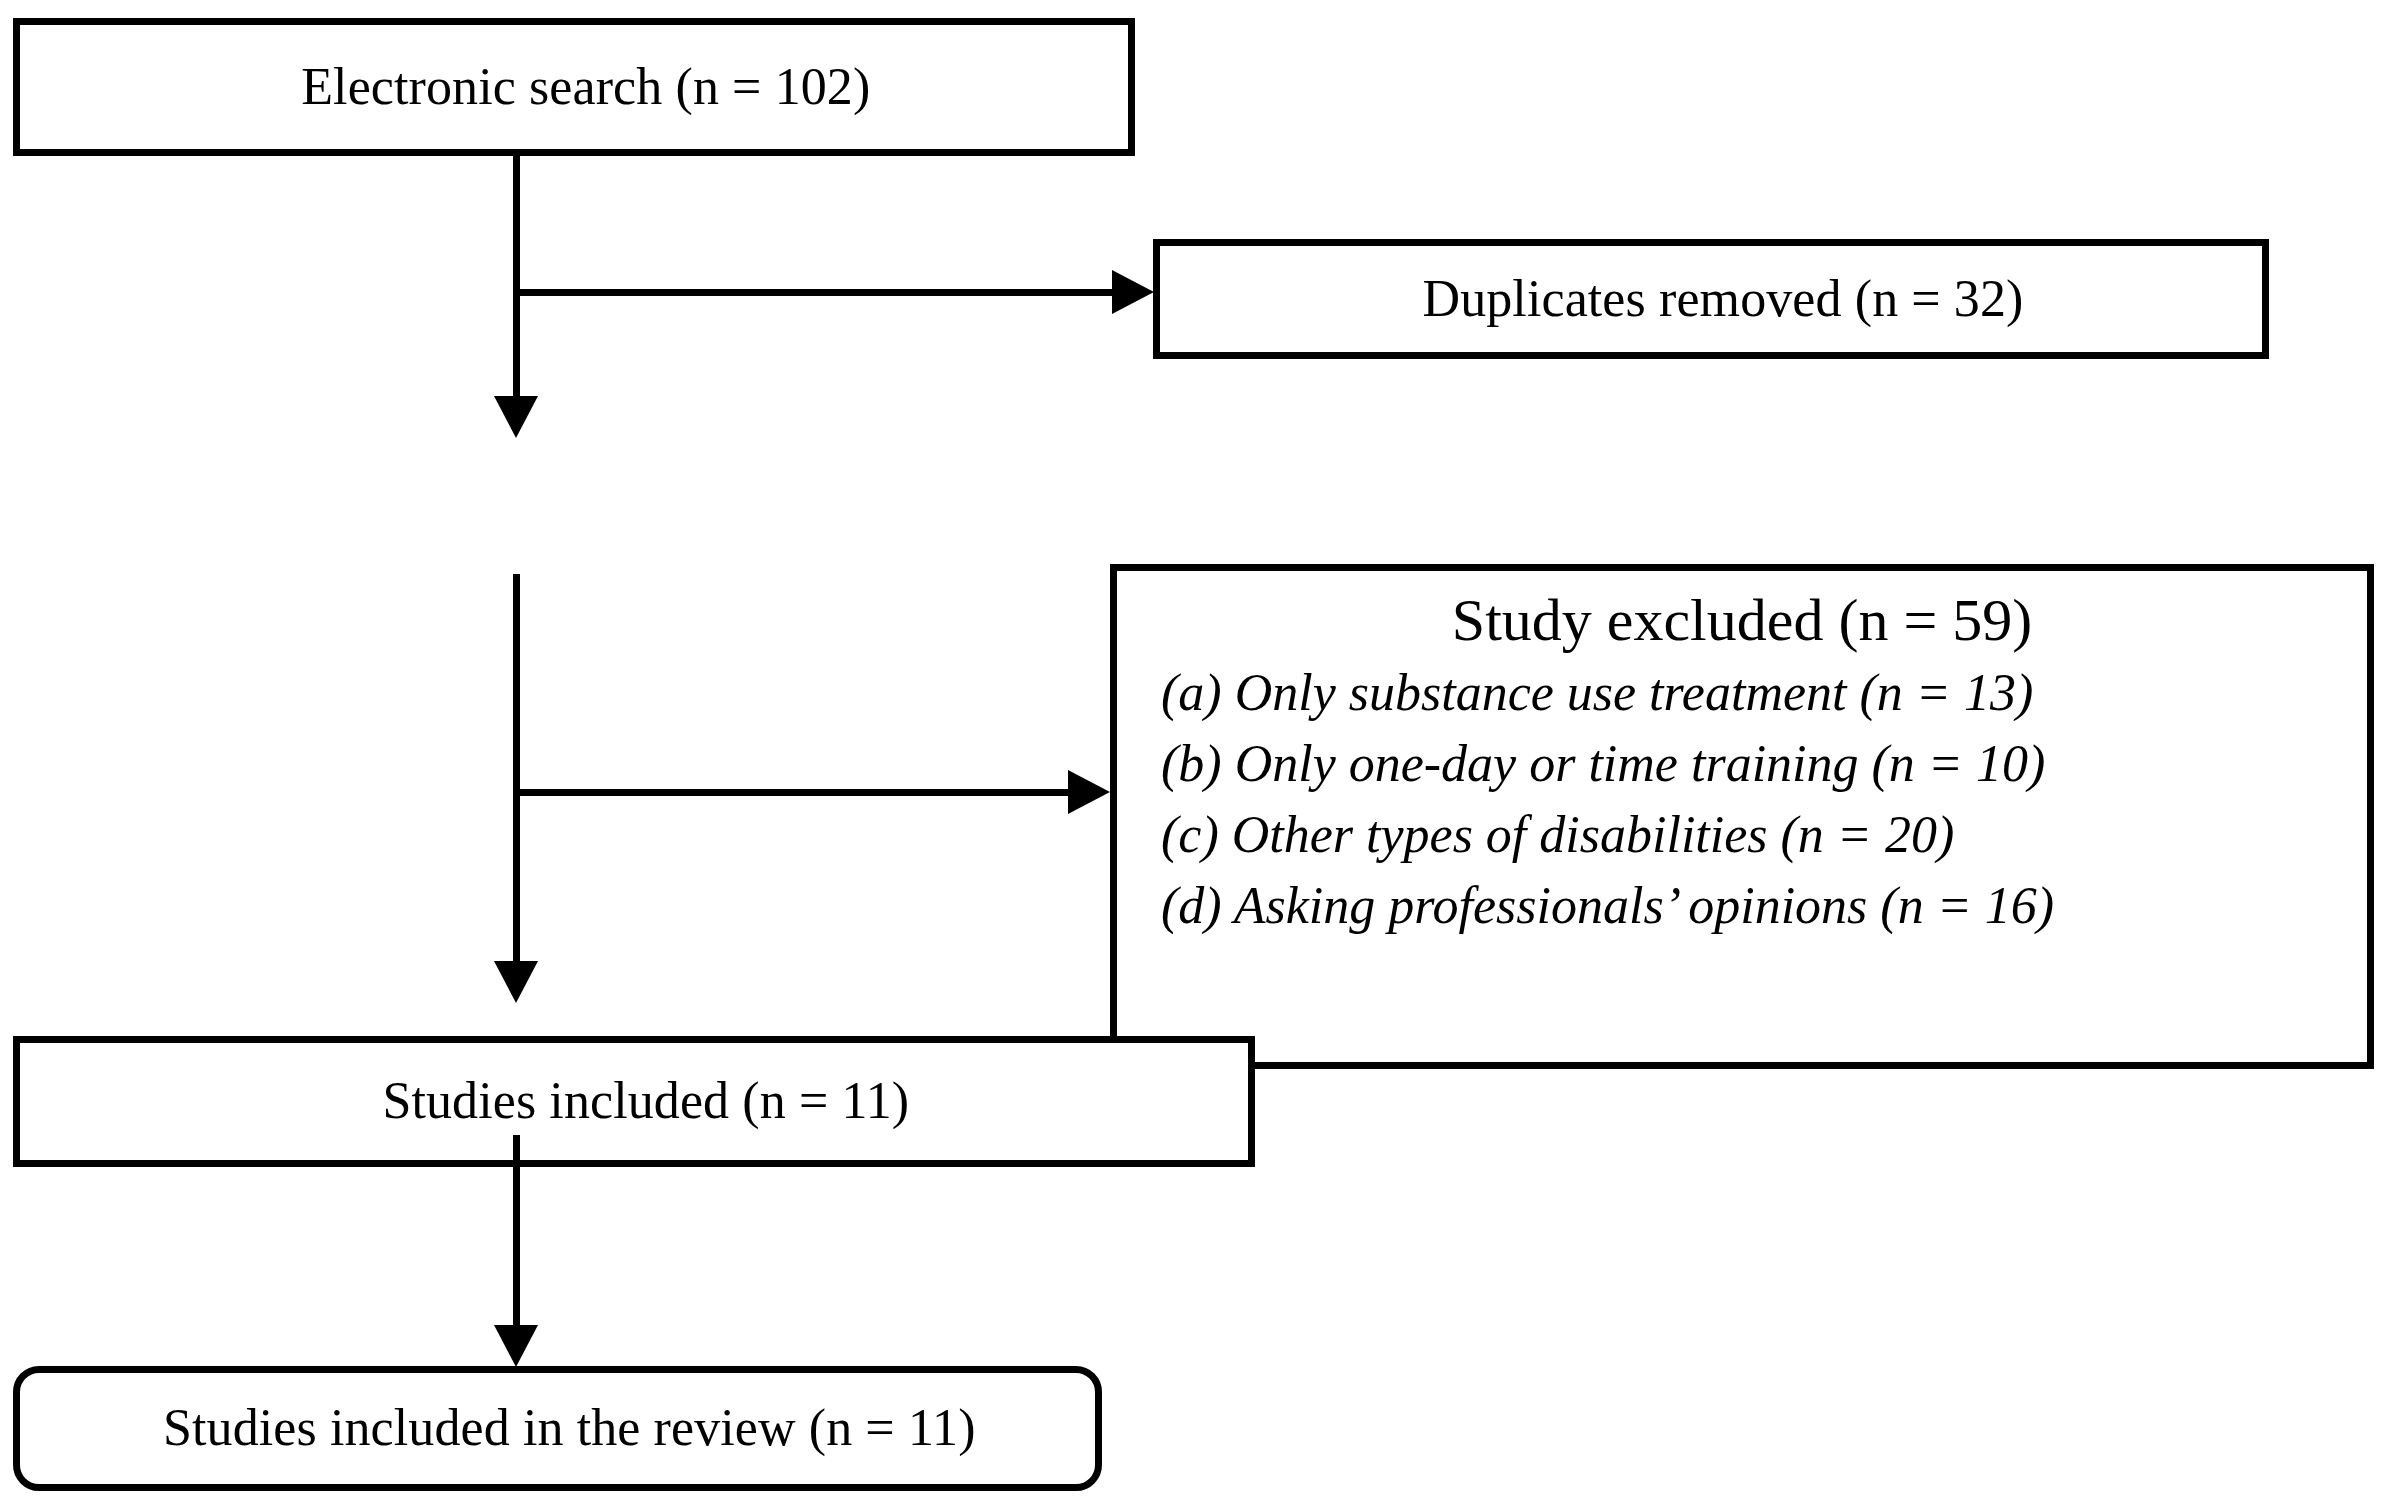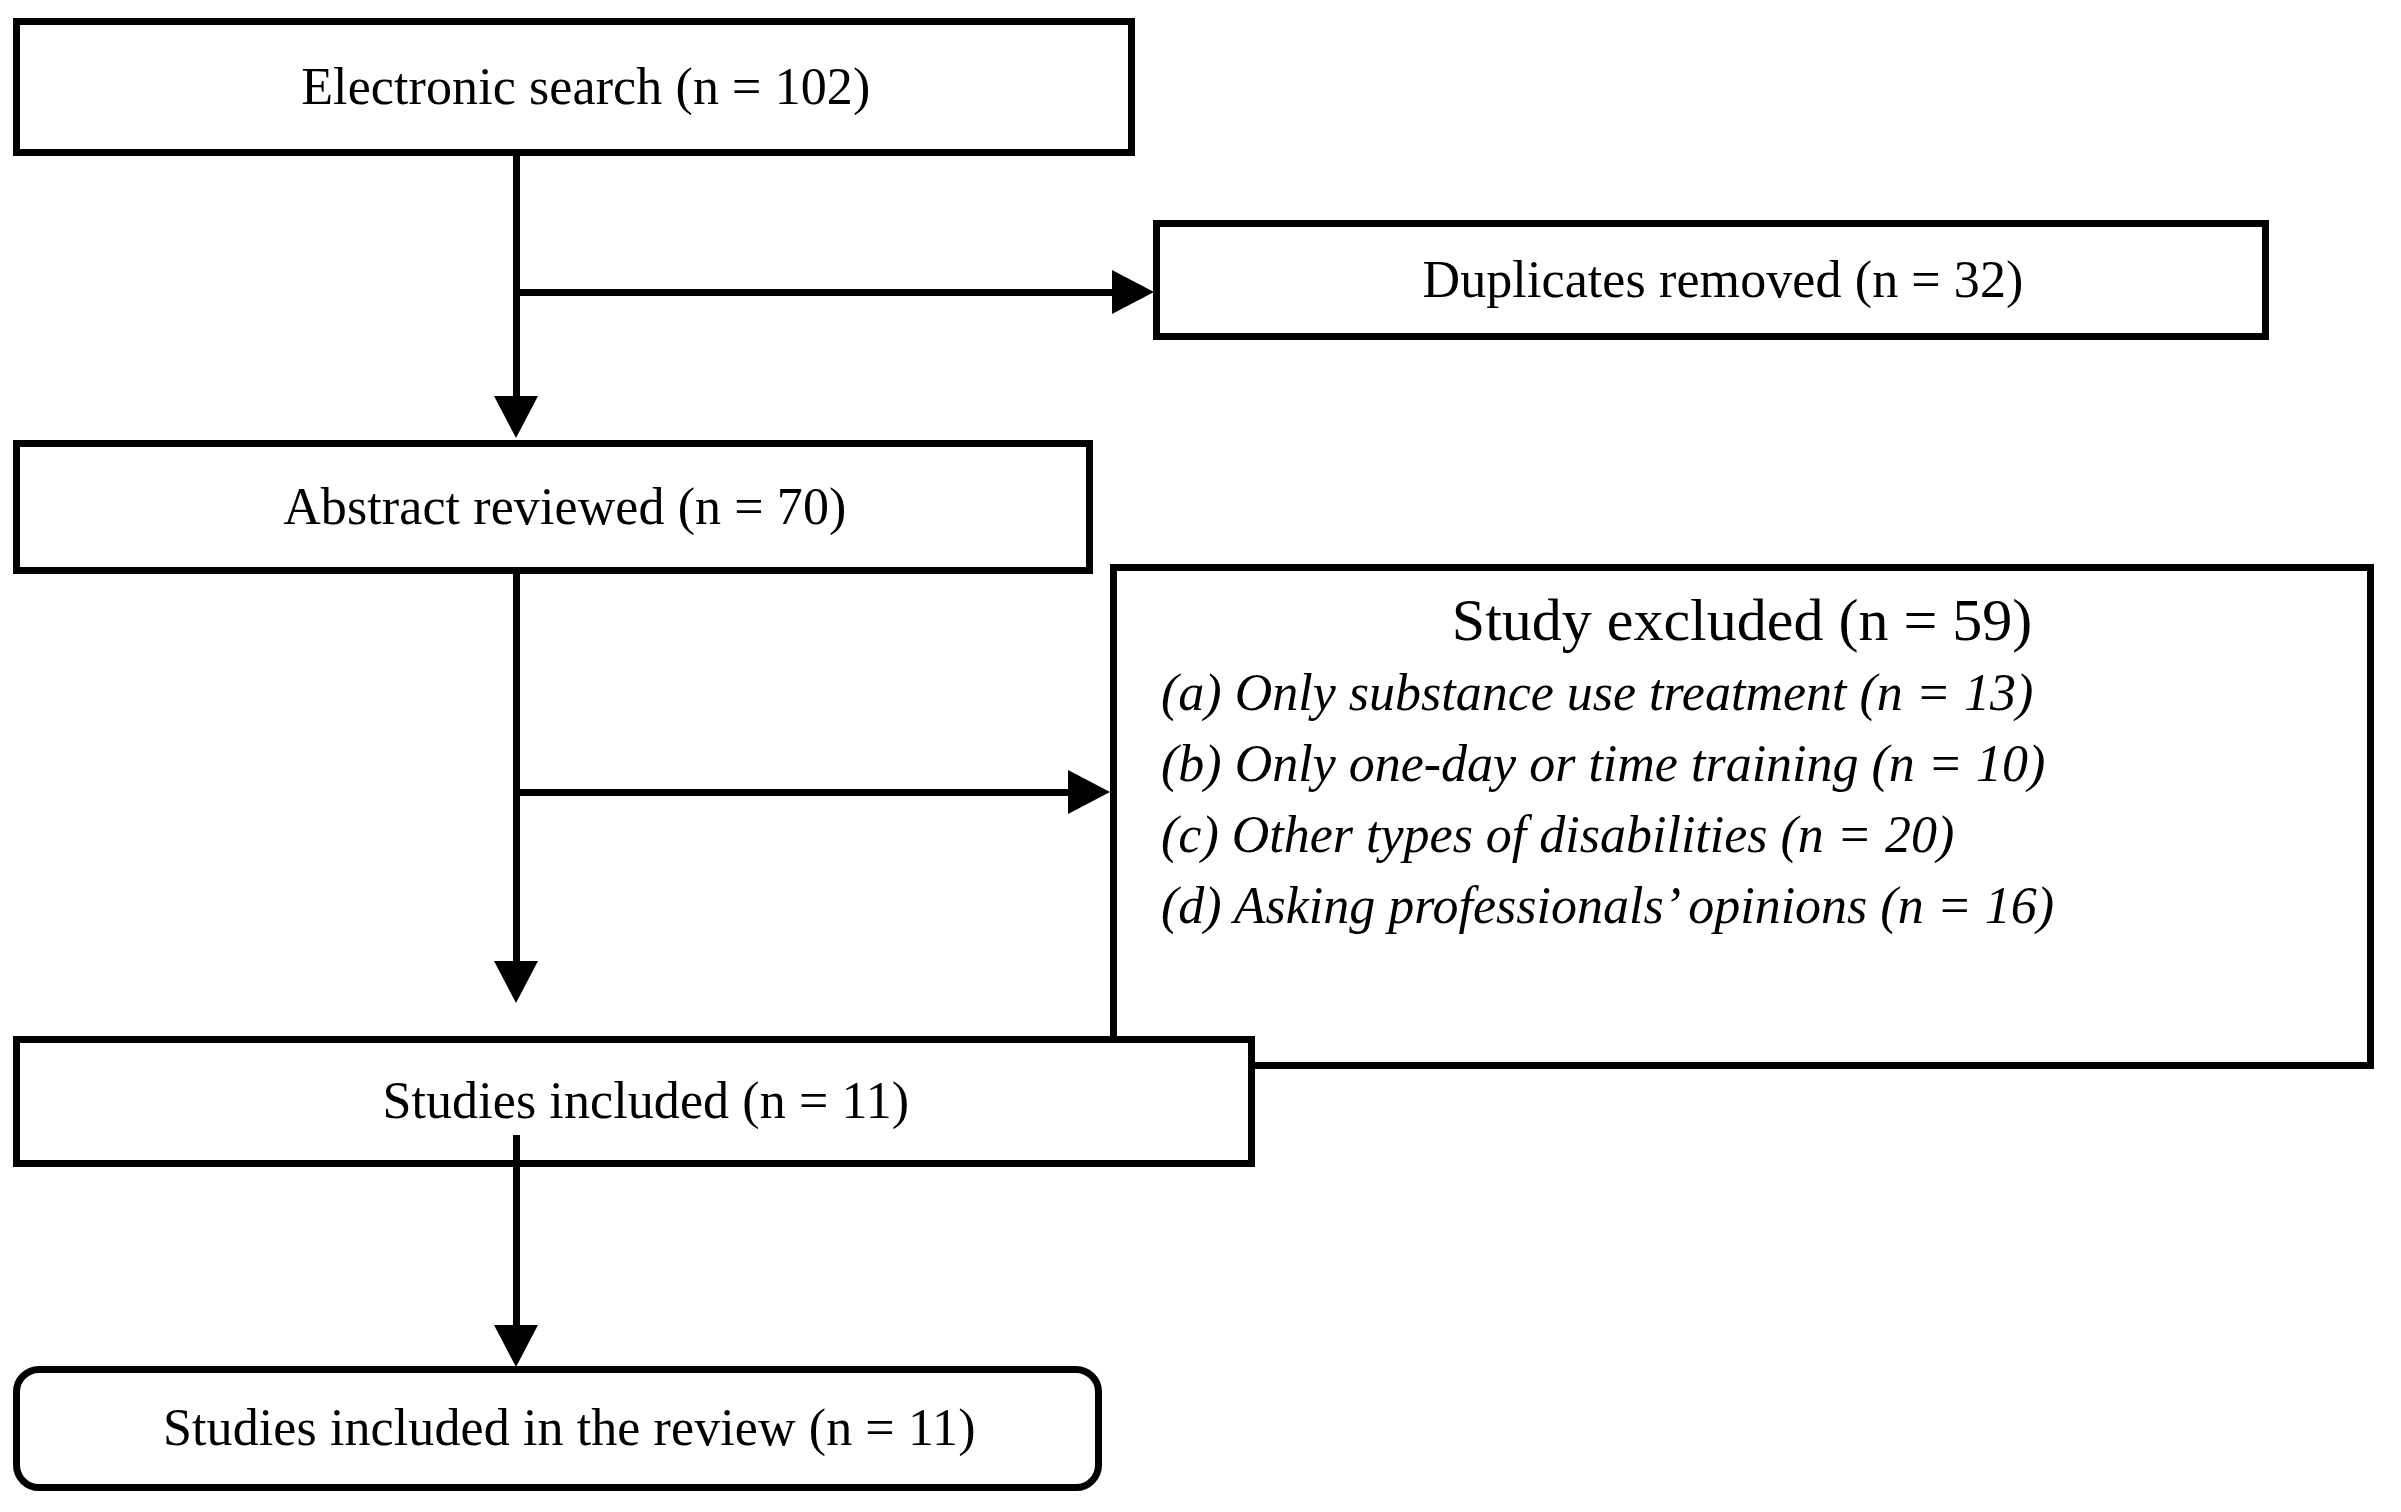--- a/index.html
+++ b/index.html
@@ -32,21 +32,21 @@
     width: 100%;
     text-align: center;
     font-size: 52px;
     line-height: 1.08;
     letter-spacing: 0.1px;
     white-space: nowrap;
     padding-left: 24px;
   }
   
   #box-electronic-search { left: 12.8px;   top: 18px;   width: 1122px; height: 138px; }
-  #box-duplicates        { left: 1153px; top: 220px;  width: 1116px; height: 120px; }
+  #box-duplicates        { left: 1153px; top: 239px;  width: 1116px; height: 120px; }
   #box-abstract          { left: 12.8px;   top: 440px;  width: 1080px; height: 134px; }
   #box-excluded          { left: 1110px; top: 564px;  width: 1264px; height: 505px;
                            align-items: flex-start; justify-content: flex-start; }
   #box-studies-included  { left: 12.8px;   top: 1004px; width: 1242px; height: 131px; margin-top: 32px; }
   #box-review            { left: 12.8px;   top: 1366px; width: 1089px; height: 125px; border-radius: 26px; }
 
   
   .excluded-body {
     width: 100%;
     padding: 8px 20px 0 20px;
@@ -114,23 +114,20 @@
   <div class="vline" style="left:513px; top:156px; height:243px;"></div>
   <div class="arrow-down" style="left:494px; top:396px;"></div>
 
   <div class="hline" style="left:513px; top:289px; width:601px;"></div>
   <div class="arrow-right" style="left:1112px; top:270px;"></div>
 
   <div class="flow-box" id="box-duplicates">
     <span class="box-label">Duplicates removed (n = 32)</span>
   </div>
 
-  <div class="flow-box" id="box-abstract">
-    <span class="box-label">Abstract reviewed (n = 70)</span>
-  </div>
 
   <div class="vline" style="left:513px; top:574px; height:388px;"></div>
   <div class="arrow-down" style="left:494px; top:961px;"></div>
 
   <div class="hline" style="left:513px; top:789px; width:558px;"></div>
   <div class="arrow-right" style="left:1068px; top:770px;"></div>
 
   <div class="flow-box" id="box-excluded">
     <div class="excluded-body">
       <span class="excluded-title">Study excluded (n = 59)</span>

